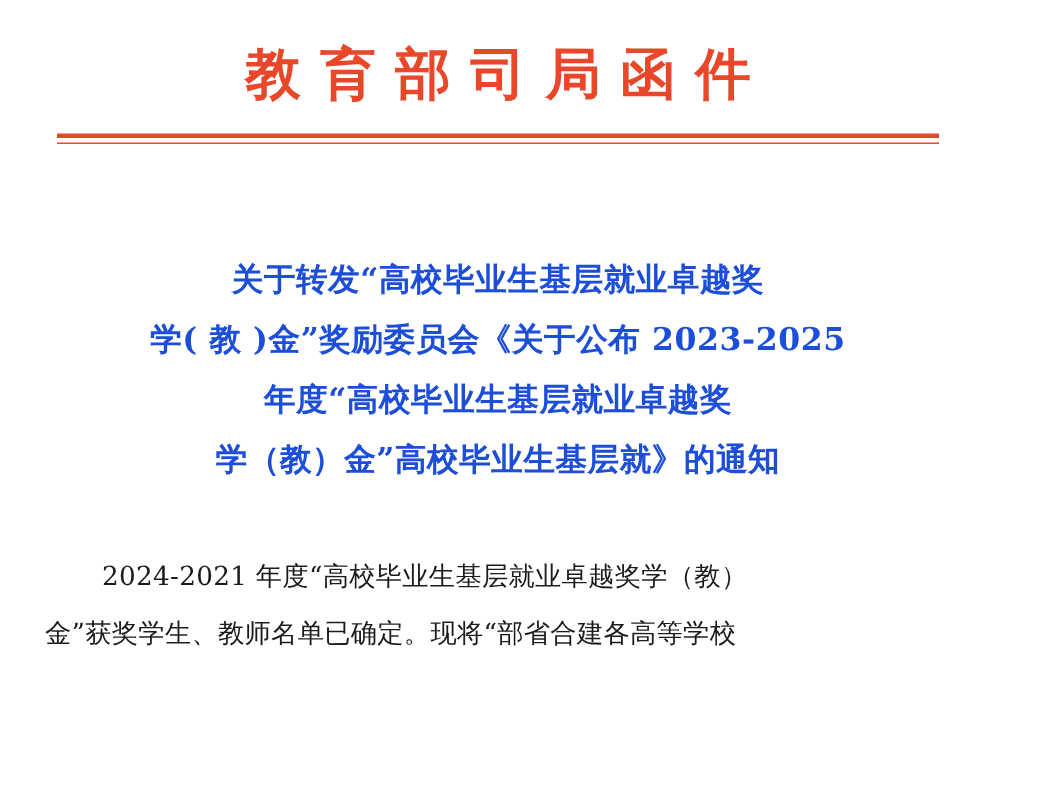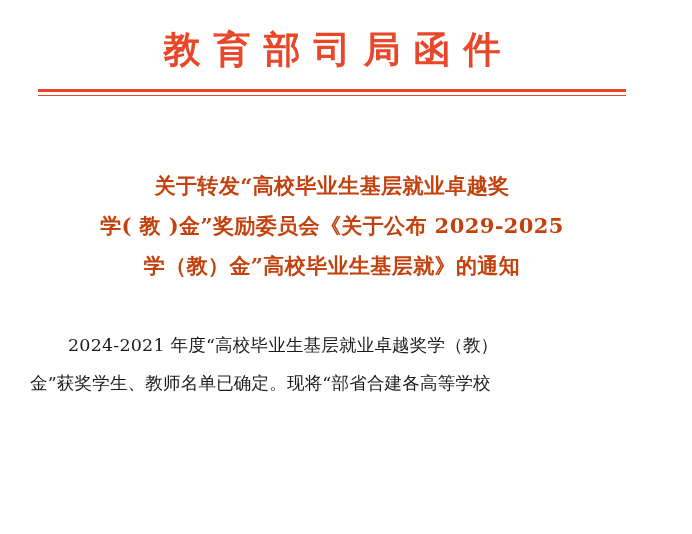--- a/index.html
+++ b/index.html
@@ -49,21 +49,21 @@
   .rule-thin {
     height: 1px;
     background: #e8472a;
   }
 
   
   .doc-title {
     margin-top: 70px;
     padding: 0 86px;
     text-align: center;
-    color: #c2410c;
+    color: #1d4ed8;
     font-family: "DejaVu Serif", serif;
     font-weight: bold;
     font-size: 21px;
     line-height: 40px;
     letter-spacing: 0.4px;
   }
   .doc-title .tline {
     display: block;
     white-space: nowrap;
   }
@@ -95,21 +95,22 @@
     <div class="masthead-title">教育部司局函件</div>
     <div class="rule-group">
       <div class="rule-thick"></div>
       <div class="rule-gap"></div>
       <div class="rule-thin"></div>
     </div>
   </div>
 
   <div class="doc-title">
     <span class="tline">关于转发“高校毕业生基层就业卓越奖</span>
-    <span class="tline">学( 教 )金”奖励委员会《关于公布 2029-2025</span>
+    <span class="tline">学( 教 )金”奖励委员会《关于公布 2023-2025</span>
+    <span class="tline">年度“高校毕业生基层就业卓越奖</span>
     <span class="tline">学（教）金”高校毕业生基层就》的通知</span>
   </div>
 
   <div class="body-text">
     <span class="bline indent">2024-2021 年度“高校毕业生基层就业卓越奖学（教）</span>
     <span class="bline">金”获奖学生、教师名单已确定。现将“部省合建各高等学校</span>
   </div>
 
 </div>
 

